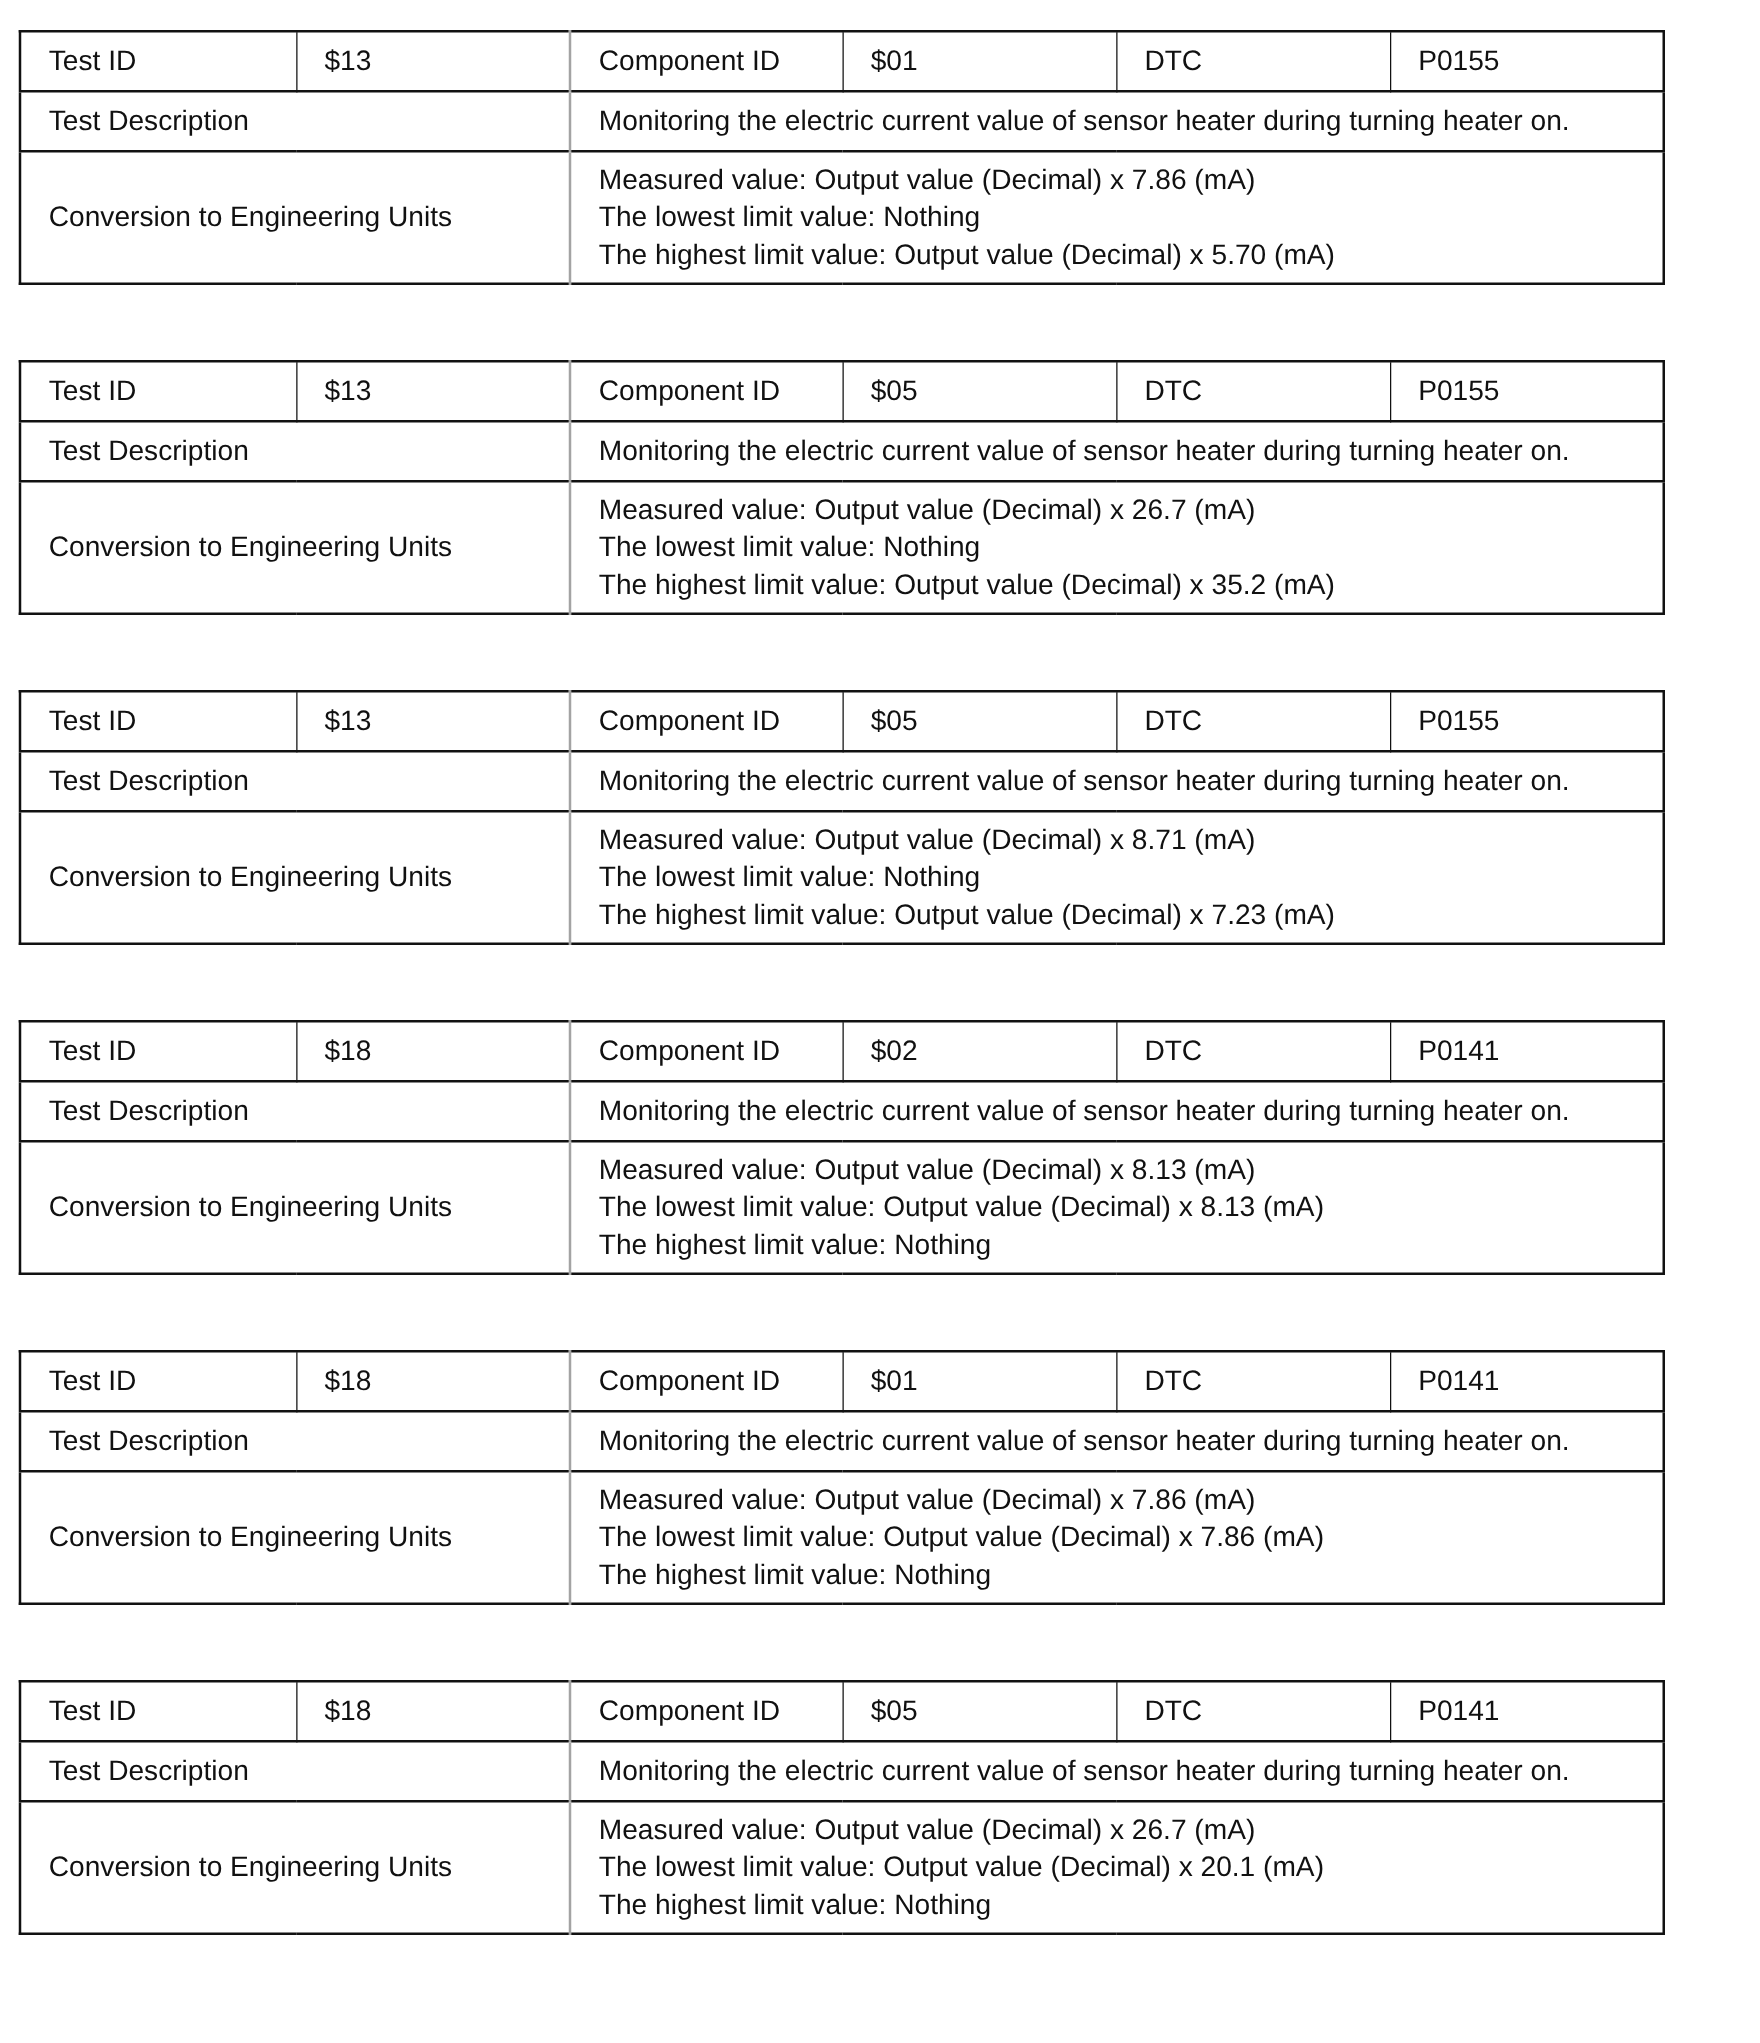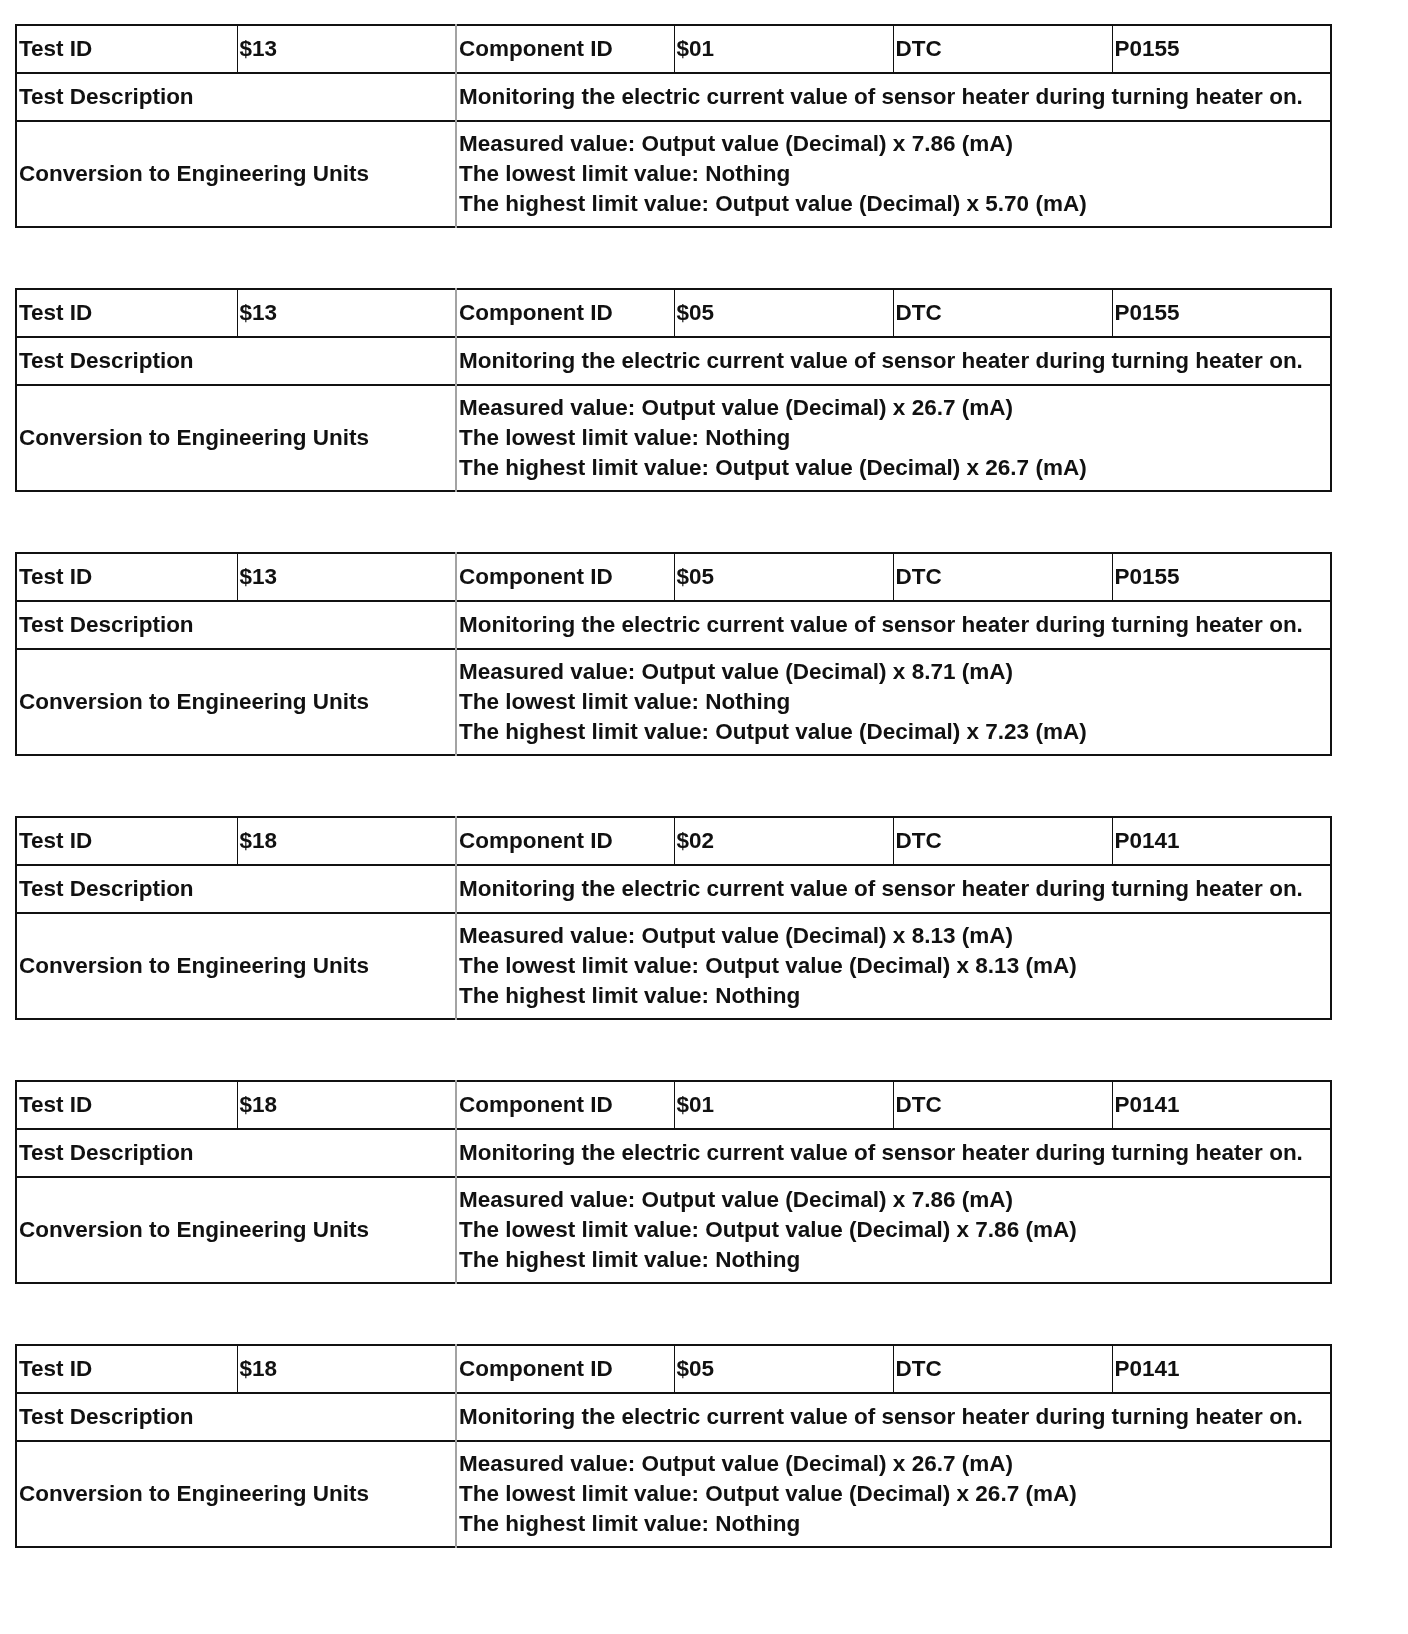--- a/index.html
+++ b/index.html
@@ -7,21 +7,21 @@
       width: 1408px; height: 1634px; position: relative; overflow: hidden;
       font-family: "Liberation Sans", sans-serif; color: #111111;
     }
     .tbl {
       position: absolute; left: 15px; width: 1315px;
       border-collapse: collapse; table-layout: fixed;
       font-size: 22.5px;
     }
     .tbl td {
       border: 1.5px solid #111111; border-width: 1.5px;
-      padding: 0 2px; vertical-align: middle; white-space: nowrap; font-weight: bold;
+      padding: 0 22px; vertical-align: middle; white-space: nowrap;
     }
     .tbl { border: 2.5px solid #111111; }
     .r1 td { height: 46px; }
     .r2 td { height: 46px; border-top: 2.5px solid #111; }
     .r3 td { height: 104px; border-top: 2.5px solid #111; }
     .tbl td.midline { border-left: 2px solid #a3a3a3; }
     .conv-lines { line-height: 30px; }
     .conv-lines div { white-space: nowrap; }
   </style>
 </head>
@@ -81,21 +81,21 @@
     </tr>
     <tr class="r2">
       <td colspan="2">Test Description</td>
       <td colspan="4" class="midline">Monitoring the electric current value of sensor heater during turning heater on.</td>
     </tr>
     <tr class="r3">
       <td colspan="2">Conversion to Engineering Units</td>
       <td colspan="4" class="midline conv-lines">
         <div>Measured value: Output value (Decimal) x 26.7 (mA)</div>
         <div>The lowest limit value: Nothing</div>
-        <div>The highest limit value: Output value (Decimal) x 26.7 (mA)</div>
+        <div>The highest limit value: Output value (Decimal) x 35.2 (mA)</div>
       </td>
     </tr>
   </tbody>
     </table>
 
   <table class="tbl" style="top: 552px;">
     <colgroup>
       <col style="width:221px">
         <col style="width:219px">
         <col style="width:218px">
@@ -212,19 +212,19 @@
       <td>P0141</td>
     </tr>
     <tr class="r2">
       <td colspan="2">Test Description</td>
       <td colspan="4" class="midline">Monitoring the electric current value of sensor heater during turning heater on.</td>
     </tr>
     <tr class="r3">
       <td colspan="2">Conversion to Engineering Units</td>
       <td colspan="4" class="midline conv-lines">
         <div>Measured value: Output value (Decimal) x 26.7 (mA)</div>
-        <div>The lowest limit value: Output value (Decimal) x 26.7 (mA)</div>
+        <div>The lowest limit value: Output value (Decimal) x 20.1 (mA)</div>
         <div>The highest limit value: Nothing</div>
       </td>
     </tr>
   </tbody>
     </table>
 </div>
 
 </body></html>

